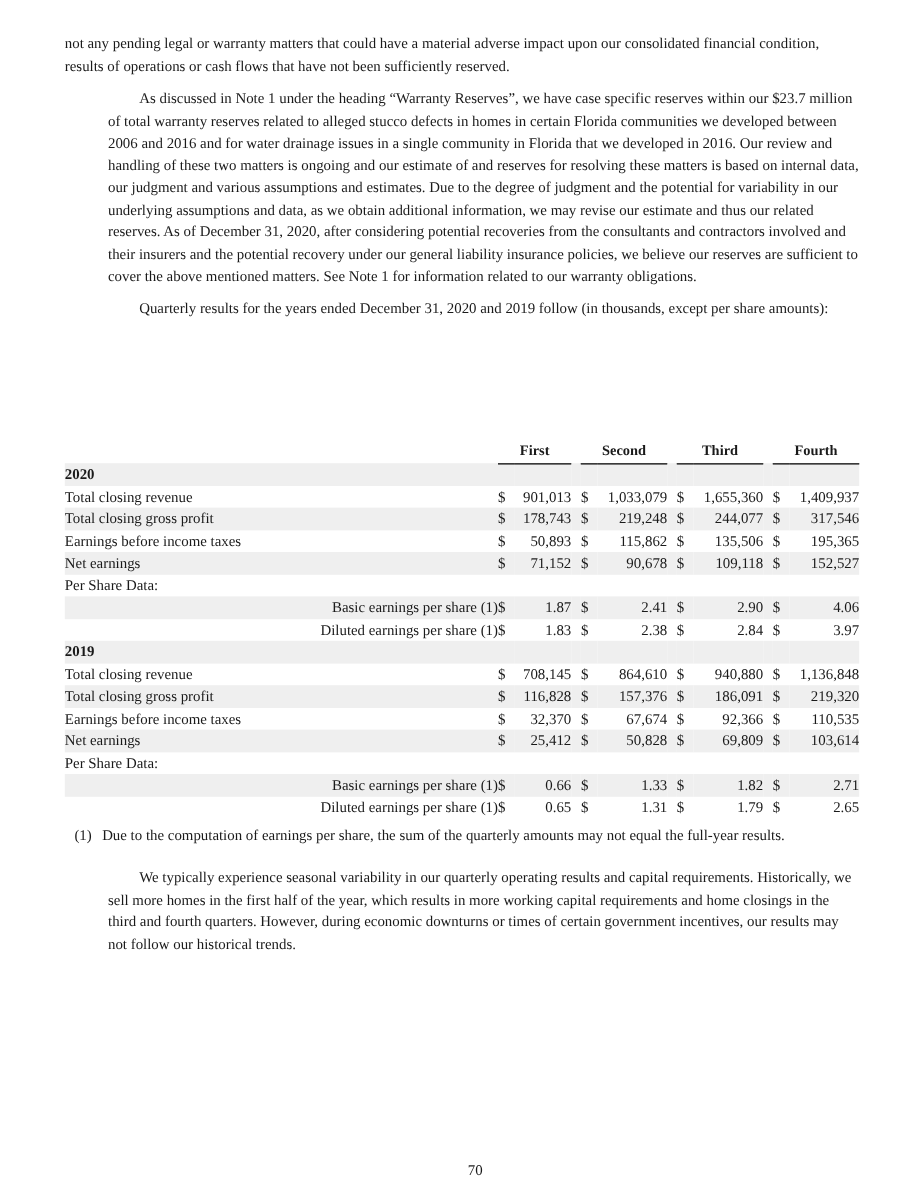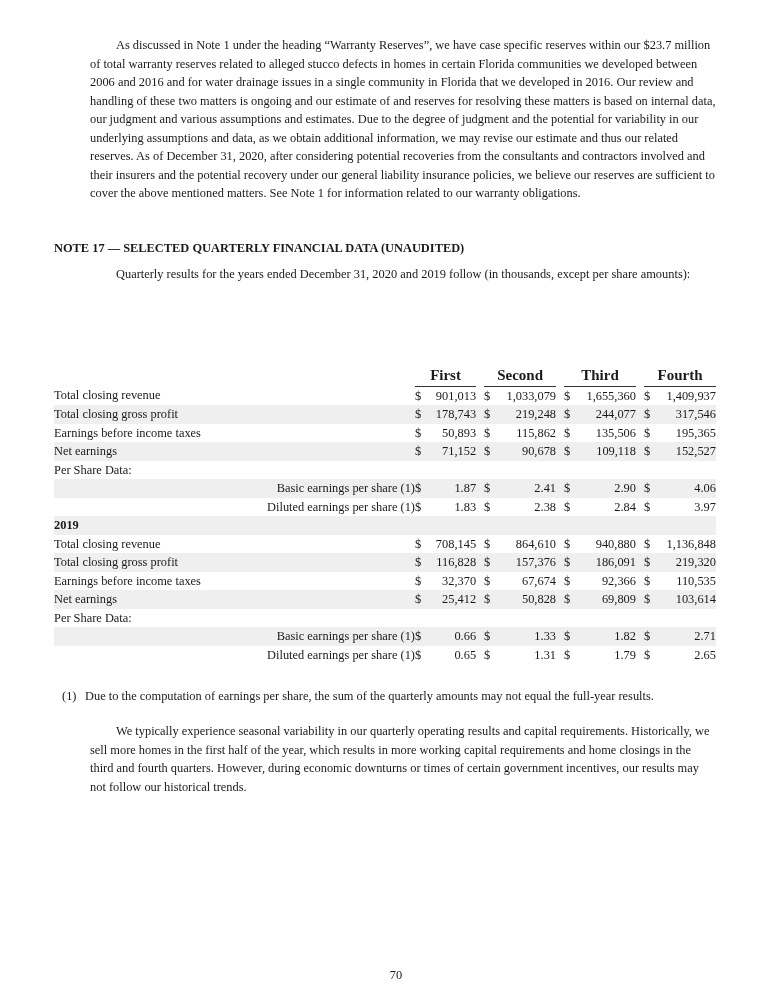--- a/index.html
+++ b/index.html
@@ -15,21 +15,21 @@
   .subhead { font-style: italic; font-weight: bold; margin-top: 9px; }
   .note-title { font-weight: bold; margin-top: 36px; }
   .intro { margin-top: 8px; }
 
   table.qtr {
     position: absolute; left: 54px; top: 366px; width: 662px;
     border-collapse: collapse; font-size: 12.4px;
   }
   table.qtr td, table.qtr th { padding: 0; height: 18.3px; white-space: nowrap; }
   table.qtr th {
-    font-size: 15px; font-weight: bold; vertical-align: bottom; height: 14px;
+    font-size: 12px; font-weight: bold; vertical-align: bottom; height: 14px;
     padding-bottom: 1px;
   }
   th.colh { border-bottom: 1.5px solid #333; text-align: center; }
   th.sp { border-bottom: none; }
   tr.shade td { background: #efefef; }
   td.lbl { width: 335px; padding-left: 2px; }
   td.lbl.sub { padding-left: 26px; text-align: right; }
   td.lbl.year { font-weight: bold; }
   td.dol { width: 14px; text-align: left; padding-left: 3px; }
   td.val { text-align: right; padding-right: 3px; }
@@ -37,39 +37,53 @@
 
   .footnote { position: absolute; left: 62px; top: 687px; width: 660px; }
   .footnote .num { display: inline-block; width: 20px; }
   .closing { position: absolute; left: 54px; top: 722px; width: 662px; }
   .page-num { position: absolute; left: 12px; width: 768px; top: 966px; text-align: center; }
 </style>
 </head>
 <body>
 
 <div class="page">
+  <p>not any pending legal or warranty matters that could have a material adverse impact upon our consolidated financial condition, results of operations or cash flows that have not been sufficiently reserved.</p>
   <p class="indent gap">As discussed in Note 1 under the heading “Warranty Reserves”, we have case specific reserves within our $23.7 million of total warranty reserves related to alleged stucco defects in homes in certain Florida communities we developed between 2006 and 2016 and for water drainage issues in a single community in Florida that we developed in 2016. Our review and handling of these two matters is ongoing and our estimate of and reserves for resolving these matters is based on internal data, our judgment and various assumptions and estimates. Due to the degree of judgment and the potential for variability in our underlying assumptions and data, as we obtain additional information, we may revise our estimate and thus our related reserves. As of December 31, 2020, after considering potential recoveries from the consultants and contractors involved and their insurers and the potential recovery under our general liability insurance policies, we believe our reserves are sufficient to cover the above mentioned matters. See Note 1 for information related to our warranty obligations.</p>
-  <p class="note-title">NOTE 17 — SELECTED QUARTERLY FINANCIAL DATA (UNAUDITED)</p>
   <p class="indent intro">Quarterly results for the years ended December 31, 2020 and 2019 follow (in thousands, except per share amounts):</p>
 </div>
 
 <table class="qtr">
   <thead>
     <tr>
       <th class="sp"></th>
       <th class="colh" colspan="2">First</th>
       <th class="sp gapc"></th>
       <th class="colh" colspan="2">Second</th>
       <th class="sp gapc"></th>
       <th class="colh" colspan="2">Third</th>
       <th class="sp gapc"></th>
       <th class="colh" colspan="2">Fourth</th>
     </tr>
   </thead>
   <tbody id="table-body">
+      <tr class="shade">
+        <td class="lbl year">2020</td>
+        <td class="dol"></td>
+        <td class="val"></td>
+        <td class="gapc"></td>
+        <td class="dol"></td>
+        <td class="val"></td>
+        <td class="gapc"></td>
+        <td class="dol"></td>
+        <td class="val"></td>
+        <td class="gapc"></td>
+        <td class="dol"></td>
+        <td class="val"></td>
+      </tr>
       <tr>
         <td class="lbl">Total closing revenue</td>
         <td class="dol">$</td>
         <td class="val">901,013</td>
         <td class="gapc"></td>
         <td class="dol">$</td>
         <td class="val">1,033,079</td>
         <td class="gapc"></td>
         <td class="dol">$</td>
         <td class="val">1,655,360</td>

